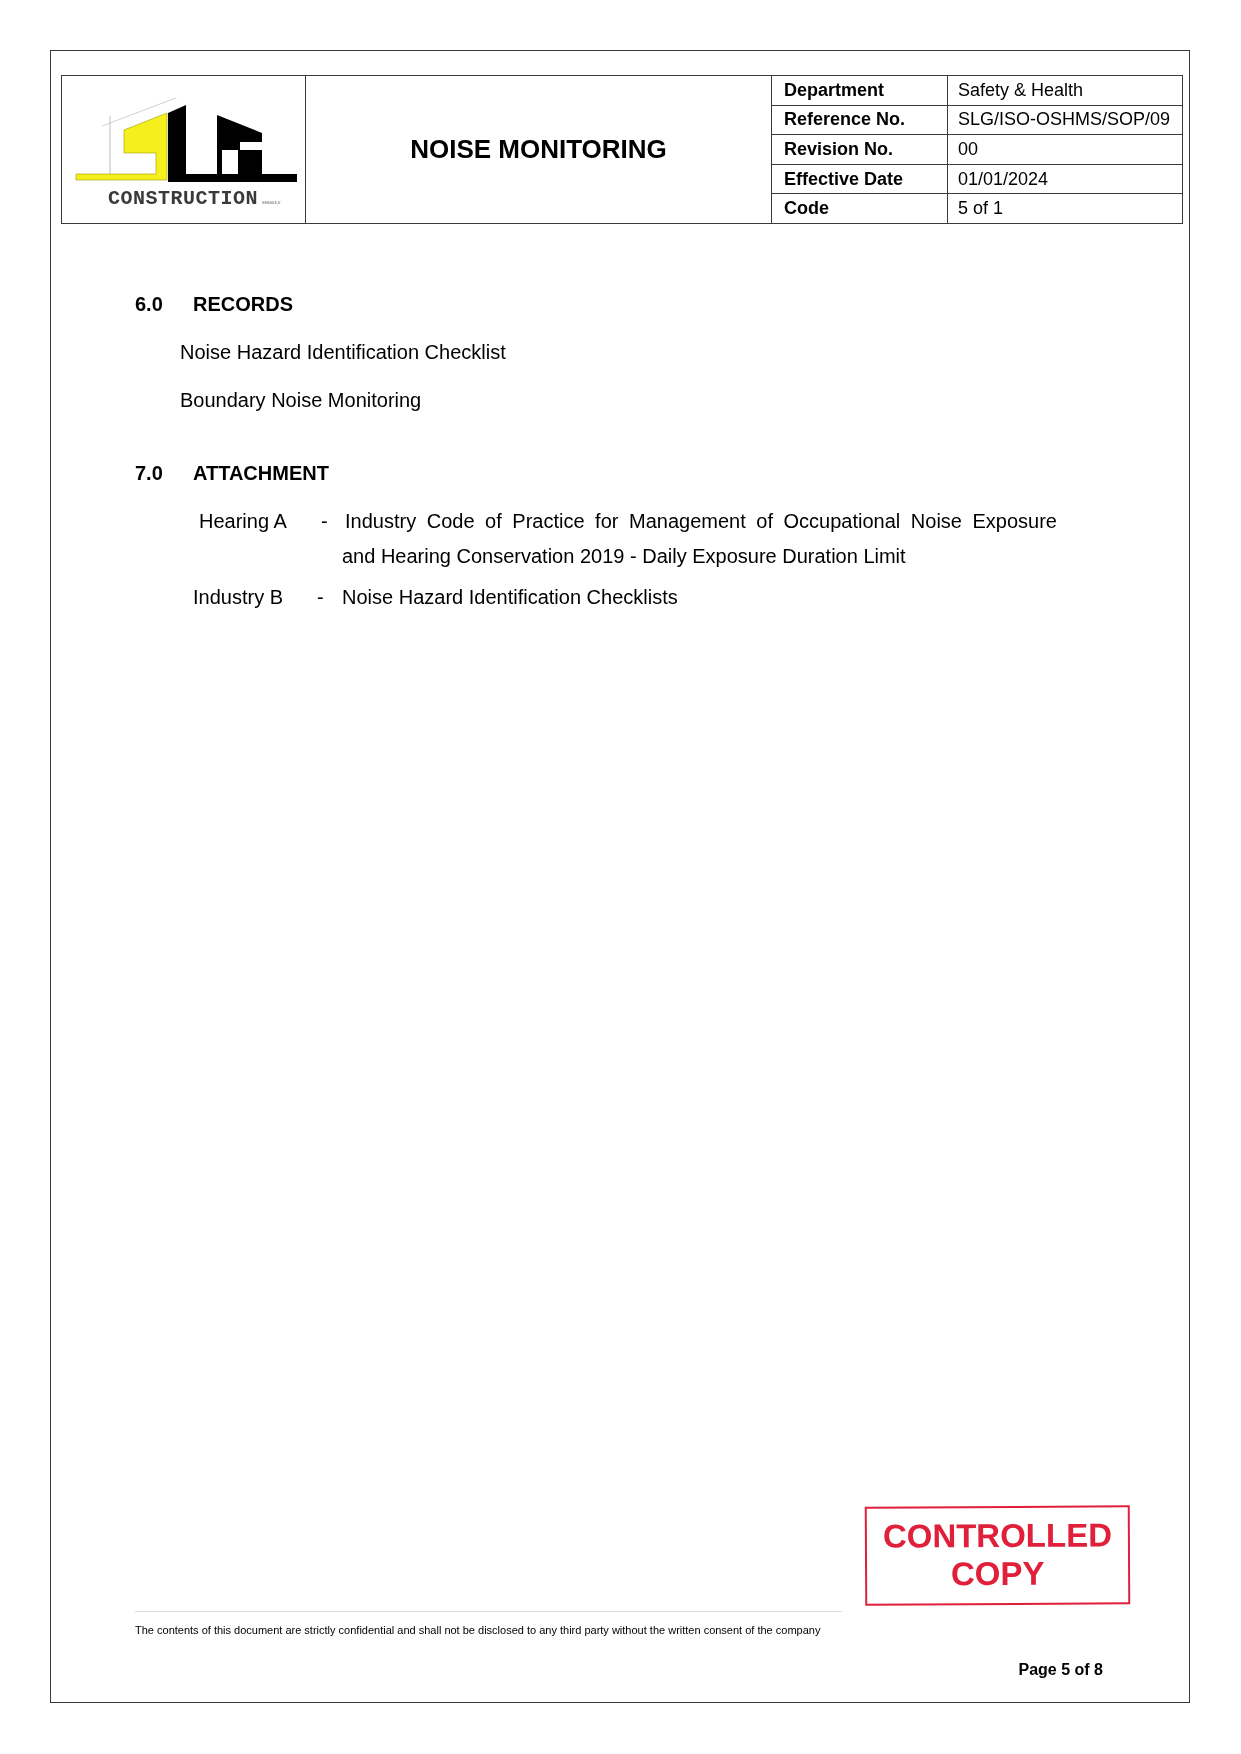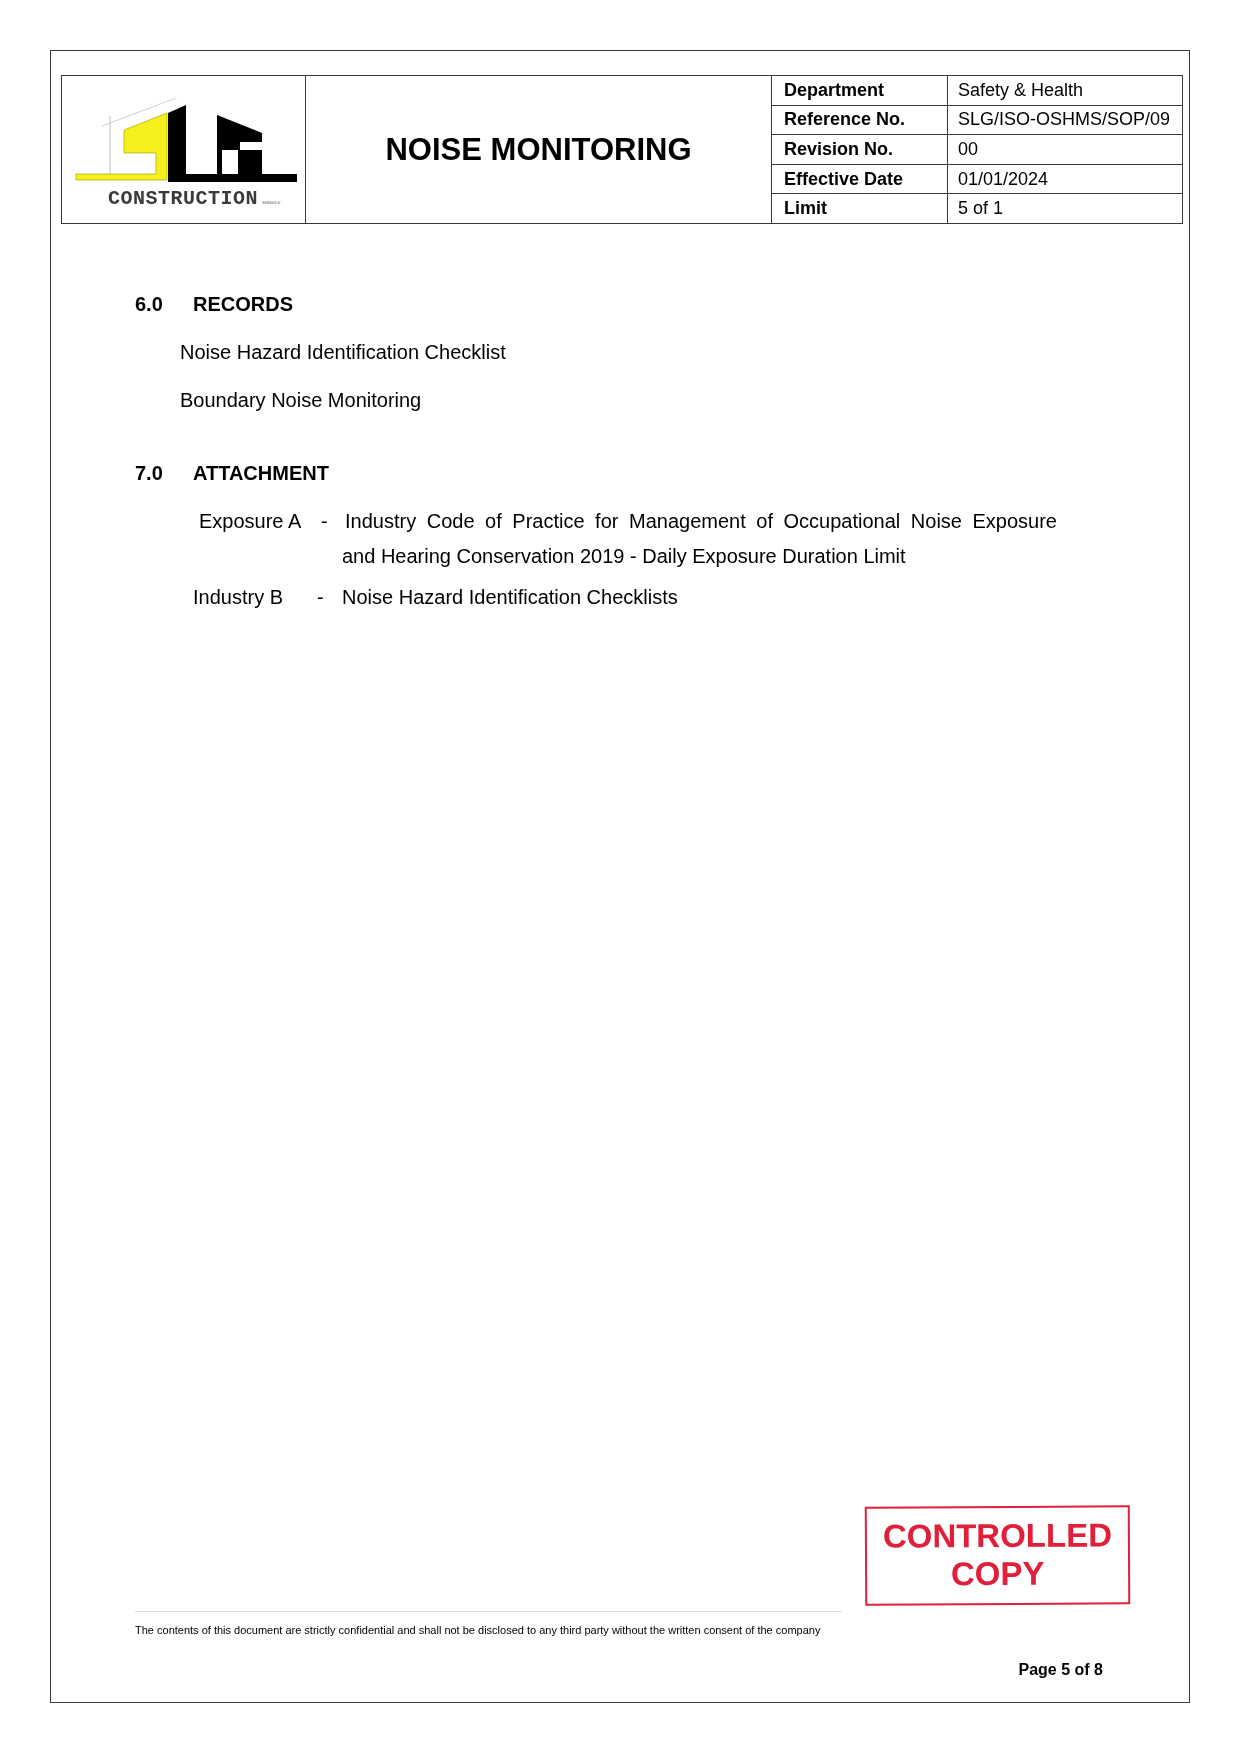--- a/index.html
+++ b/index.html
@@ -1,21 +1,21 @@
 <!DOCTYPE html>
 <html><head>
 <meta charset="utf-8">
 <style>
   html, body { margin: 0; padding: 0; background: #ffffff; }
   body { width: 1241px; height: 1754px; position: relative; font-family: "Liberation Sans", sans-serif; color: #000; overflow: hidden; }
   .page-border { position: absolute; left: 50px; top: 50px; width: 1140px; height: 1653px; border: 1.5px solid #3a3a3a; box-sizing: border-box; }
   .hdr { position: absolute; left: 61px; top: 75px; width: 1122px; height: 149px; border-collapse: collapse; }
   .hdr td { border: 1.5px solid #3a3a3a; padding: 0; }
   .logo-cell { width: 243px; position: relative; }
-  .title-cell { width: 465px; text-align: center; vertical-align: middle; font-weight: bold; font-size: 31px; }
+  .title-cell { width: 465px; text-align: center; vertical-align: middle; font-weight: bold; font-size: 26px; }
   .lbl { width: 163px; font-weight: bold; font-size: 18px; padding-left: 12px !important; height: 28px; }
   .val { font-size: 18px; padding-left: 10px !important; }
   .logo { position: absolute; left: 10px; top: 22px; width: 225px; height: 110px; }
   .sec { position: absolute; left: 135px; font-size: 20px; font-weight: bold; }
   .sec .num { display: inline-block; width: 58px; }
   .body-line { position: absolute; left: 180px; font-size: 20px; }
   .app { position: absolute; font-size: 20px; }
   .stamp { position: absolute; left: 865px; top: 1506px; width: 265px; height: 99px; border: 2.5px solid #e0203a; box-sizing: border-box; color: #e0203a; text-align: center; font-weight: bold; font-size: 33px; line-height: 38px; padding-top: 9px; transform: rotate(-0.3deg); }
   .foot-line { position: absolute; left: 135px; top: 1611px; width: 707px; height: 1px; background: #dcdcdc; }
   .foot-text { position: absolute; left: 135px; top: 1620px; width: 975px; font-size: 11px; line-height: 20px; }
@@ -53,37 +53,37 @@
   </tr>
   <tr>
     <td class="lbl">Revision No.</td>
     <td class="val">00</td>
   </tr>
   <tr>
     <td class="lbl">Effective Date</td>
     <td class="val">01/01/2024</td>
   </tr>
   <tr>
-    <td class="lbl">Limit</td>
+    <td class="lbl">Code</td>
     <td class="val">5 of 1</td>
   </tr>
 </tbody>
   </table>
 
 <div class="sec" style="top:293px;">
   <span class="num">6.0</span><span>RECORDS</span>
 </div>
 <div class="body-line" style="top:341px;">Noise Hazard Identification Checklist</div>
 <div class="body-line" style="top:389px;">Boundary Noise Monitoring</div>
 
 <div class="sec" style="top:462px;">
   <span class="num">7.0</span><span>ATTACHMENT</span>
 </div>
 
-<div class="app" style="left:199px; top:510px;">Exposure A</div>
+<div class="app" style="left:199px; top:510px;">Hearing A</div>
 <div class="app" style="left:321px; top:510px;">-</div>
 <div class="app" style="left:345px; top:510px; width:712px; text-align:justify; text-align-last:justify;">Industry Code of Practice for Management of Occupational Noise Exposure</div>
 <div class="app" style="left:342px; top:545px;">and Hearing Conservation 2019 - Daily Exposure Duration Limit</div>
 
 <div class="app" style="left:193px; top:586px;">Industry B</div>
 <div class="app" style="left:317px; top:586px;">-</div>
 <div class="app" style="left:342px; top:586px;">Noise Hazard Identification Checklists</div>
 
 <div class="stamp">
   <div>CONTROLLED</div>

